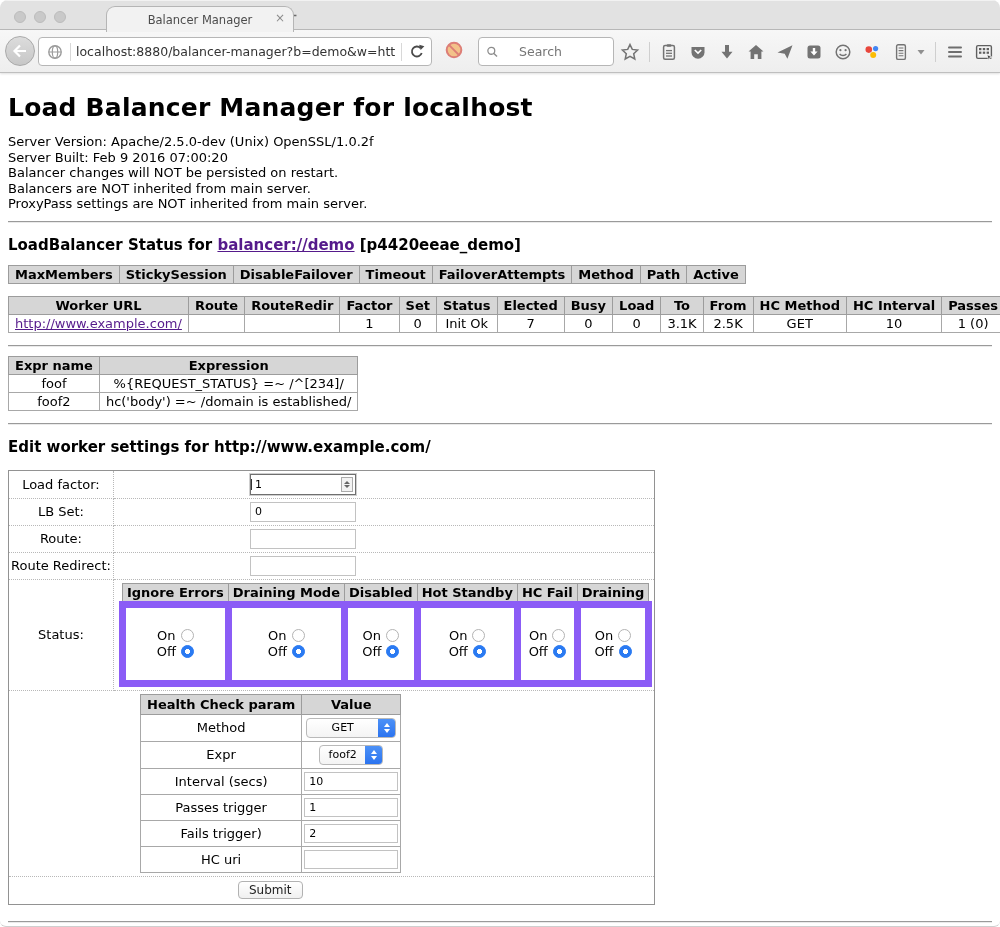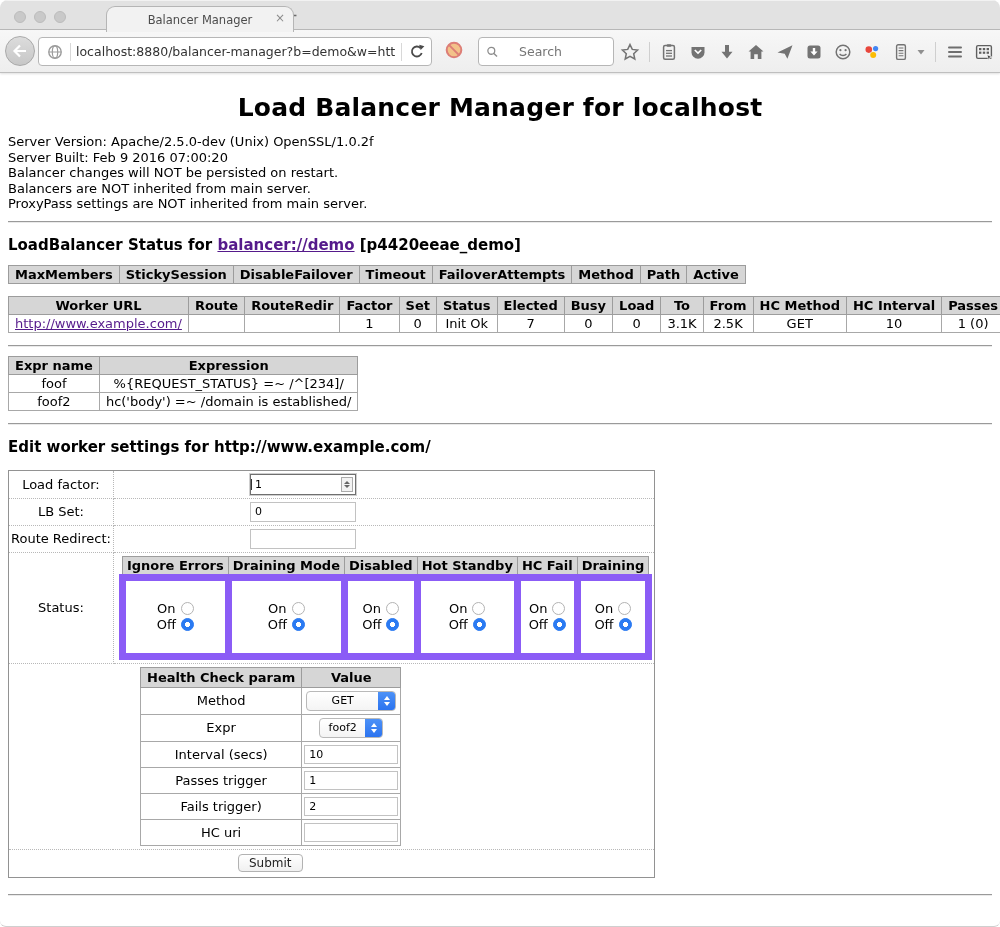--- a/index.html
+++ b/index.html
@@ -24,21 +24,21 @@
   .blockedbtn{position:absolute;left:444px;top:10px;}
   .searchbar{position:absolute;left:478px;top:7px;width:136px;height:29px;background:#fff;border:1px solid #b6b6b6;border-radius:4px;display:flex;align-items:center;padding:0 6px;gap:17px;}
   .search-ph{font-size:12.5px;color:#9a9a9a;border:none;outline:none;width:90px;background:transparent;font-family:inherit;}
   .iconrow{position:absolute;right:6px;top:0;height:43px;display:flex;align-items:center;gap:9px;}
   .iconrow .vsep{width:1px;height:20px;background:#cfcfcf;}
   .ticon{width:20px;height:20px;display:block;}
   .caret{width:10px;height:10px;margin-left:-4px;}
 
   
   .content{padding:2px 8px 0 8px;color:#000;}
-  h1{font-size:25px;margin:18px 0 12px 0;letter-spacing:.2px;text-align:center;}
+  h1{font-size:25px;margin:18px 0 12px 0;letter-spacing:.2px;}
   .infoline{font-size:13px;line-height:15.5px;}
   hr{border:0;border-top:1px solid #9a9a9a;border-bottom:1px solid #eaeaea;height:0;margin:9px 0;}
   h3{font-size:15px;margin:13px 0 11px 0;}
   a.plink{color:#551a8b;text-decoration:underline;}
 
   table.dt{border-collapse:collapse;font-size:13px;margin:4px 0 12px 0;}
   table.dt th{background:#d6d6d6;border:1px solid #9c9c9c;padding:1px 6px;font-weight:bold;text-align:center;white-space:nowrap;}
   table.dt td{border:1px solid #a8a8a8;padding:1px 6px;text-align:center;white-space:nowrap;background:#fff;}
   table.workers{width:984px;}
   td.lcell{text-align:left;}
@@ -302,20 +302,24 @@
                   <i class="dn"></i>
                 </span>
           </span>
         </td>
       </tr>
       <tr>
         <td class="flabel">LB Set:</td>
         <td><input class="tinput indent" value="0" style=""></td>
       </tr>
       <tr>
+        <td class="flabel">Route:</td>
+        <td><input class="tinput indent" value="" style=""></td>
+      </tr>
+      <tr>
         <td class="flabel">Route Redirect:</td>
         <td><input class="tinput indent" value="" style=""></td>
       </tr>
       <tr>
         <td class="flabel">Status:</td>
         <td>
           <table class="status">
             <tbody>
                   <tr>
               <th style="width:17.5%">Ignore Errors</th>

